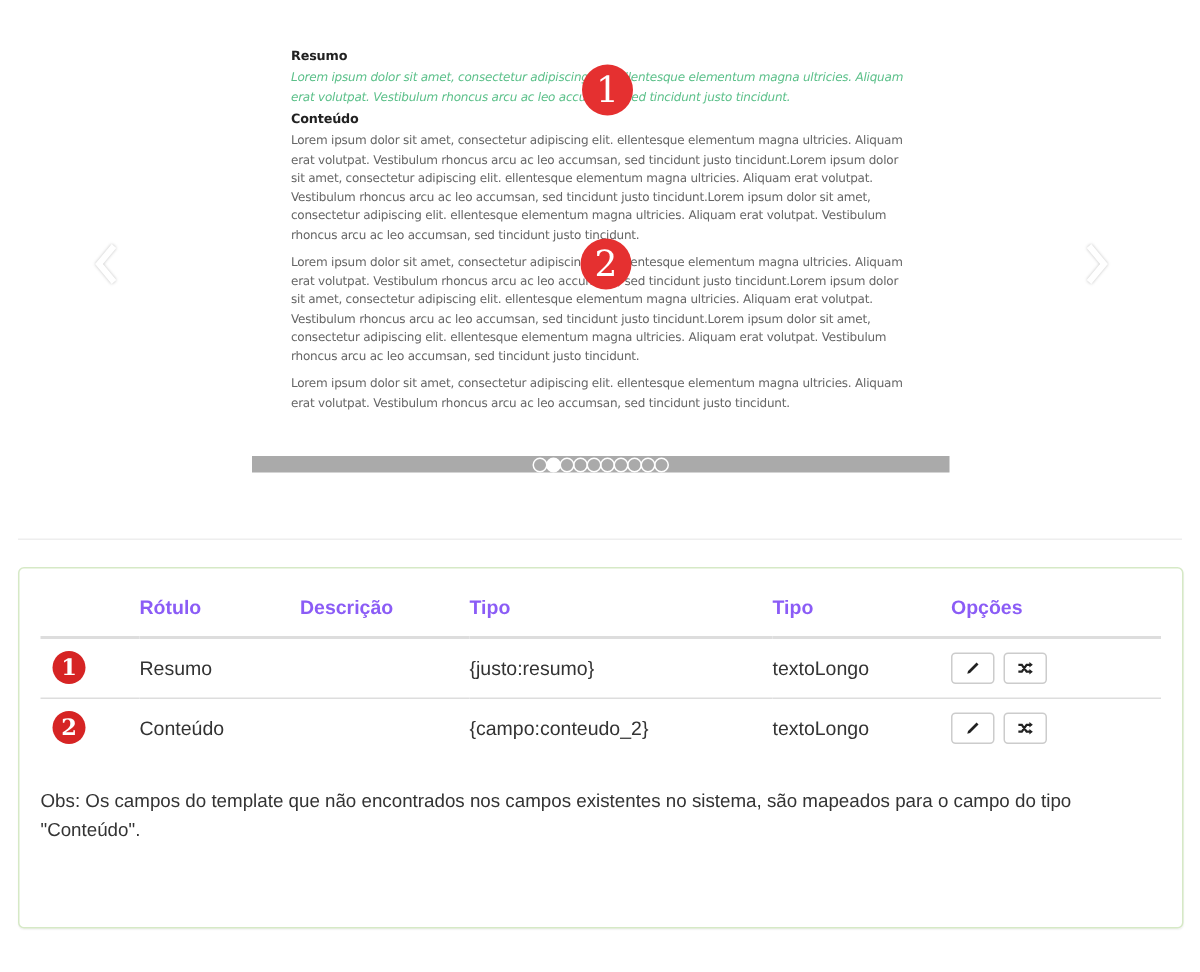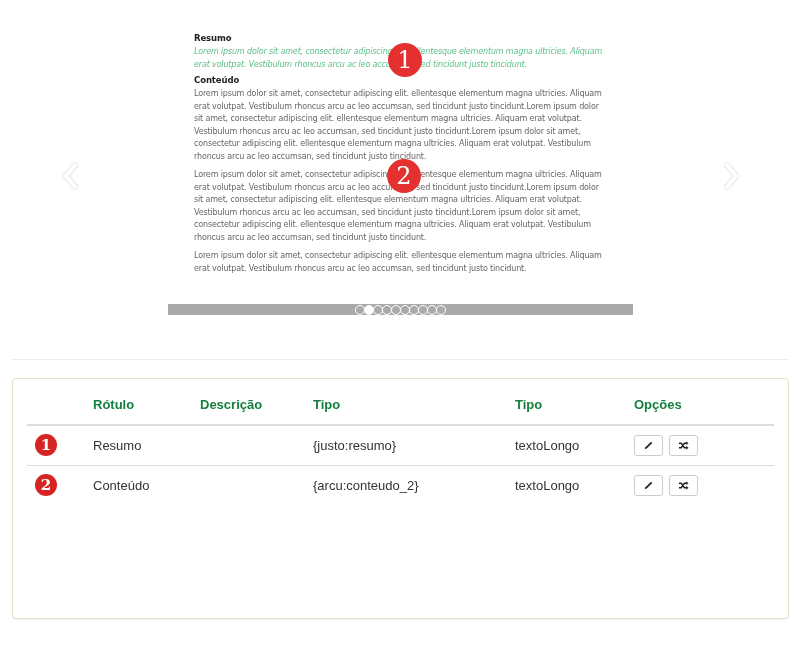--- a/index.html
+++ b/index.html
@@ -32,21 +32,21 @@
   .divider { position: absolute; left: 12px; top: 359px; width: 776px; height: 1px; background: #eeeeee; }
 
   
   .panel { position: absolute; left: 12px; top: 378px; width: 777px; height: 241px; border: 1px solid #d6e9c6;
            border-radius: 4px; background: #fff; box-shadow: 0 1px 1px rgba(0,0,0,0.05); }
   .panel-heading { height: 38px; background: #dff0d8; border-bottom: 1px solid #d6e9c6; border-radius: 3px 3px 0 0;
                    padding: 0 14px; color: #3c763d; font-size: 13px; line-height: 37px; }
   .panel-body { padding: 0 14px; }
 
   table { border-collapse: collapse; width: 747px; margin-top: 18px; font-size: 13px; }
-  th { text-align: left; font-weight: bold; color: #15803d; height: 28px; vertical-align: top; border-bottom: 2px solid #dddddd; padding: 0 0; }
+  th { text-align: left; font-weight: bold; color: #8b5cf6; height: 28px; vertical-align: top; border-bottom: 2px solid #dddddd; padding: 0 0; }
   td { height: 40px; border-bottom: 1px solid #dddddd; vertical-align: middle; color: #333; }
   tr:last-child td { border-bottom: none; }
   .c-num { width: 66px; }
   .c-rot { width: 107px; }
   .c-desc { width: 113px; }
   .c-alias { width: 202px; }
   .c-tipo { width: 119px; }
 
   .num-badge { display: inline-block; width: 22px; height: 22px; border-radius: 50%; background: #d62424; color: #fff;
                font-family: "DejaVu Serif", serif; font-weight: bold; font-size: 15px; line-height: 22px; text-align: center; margin-left: 8px; }
@@ -131,32 +131,33 @@
                   <path d="M1 3.5 H3.5 L7 8.5 H9.5 M1 8.5 H3.5 L7 3.5 H9.5" fill="none" stroke="#222" stroke-width="1.6"></path>
                   <path d="M9 1.5 L11.5 3.5 L9 5.5 Z M9 6.5 L11.5 8.5 L9 10.5 Z" fill="#222"></path>
                 </svg>
             </span>
           </td>
         </tr>
         <tr>
           <td><span class="num-badge">2</span></td>
           <td>Conteúdo</td>
           <td></td>
-          <td>{arcu:conteudo_2}</td>
+          <td>{campo:conteudo_2}</td>
           <td>textoLongo</td>
           <td>
             <span class="btn">
               <svg viewBox="0 0 12 12">
                   <path d="M2 10 L2.6 8 L8.8 1.8 L10.2 3.2 L4 9.4 Z" fill="#222"></path>
                 </svg>
             </span>
             <span class="btn">
               <svg viewBox="0 0 12 12">
                   <path d="M1 3.5 H3.5 L7 8.5 H9.5 M1 8.5 H3.5 L7 3.5 H9.5" fill="none" stroke="#222" stroke-width="1.6"></path>
                   <path d="M9 1.5 L11.5 3.5 L9 5.5 Z M9 6.5 L11.5 8.5 L9 10.5 Z" fill="#222"></path>
                 </svg>
             </span>
           </td>
         </tr>
       </tbody>
     </table>
+    <p class="obs">Obs: Os campos do template que não encontrados nos campos existentes no sistema, são mapeados para o campo do tipo "Conteúdo".</p>
   </div>
 </div>
 
 </body></html>

